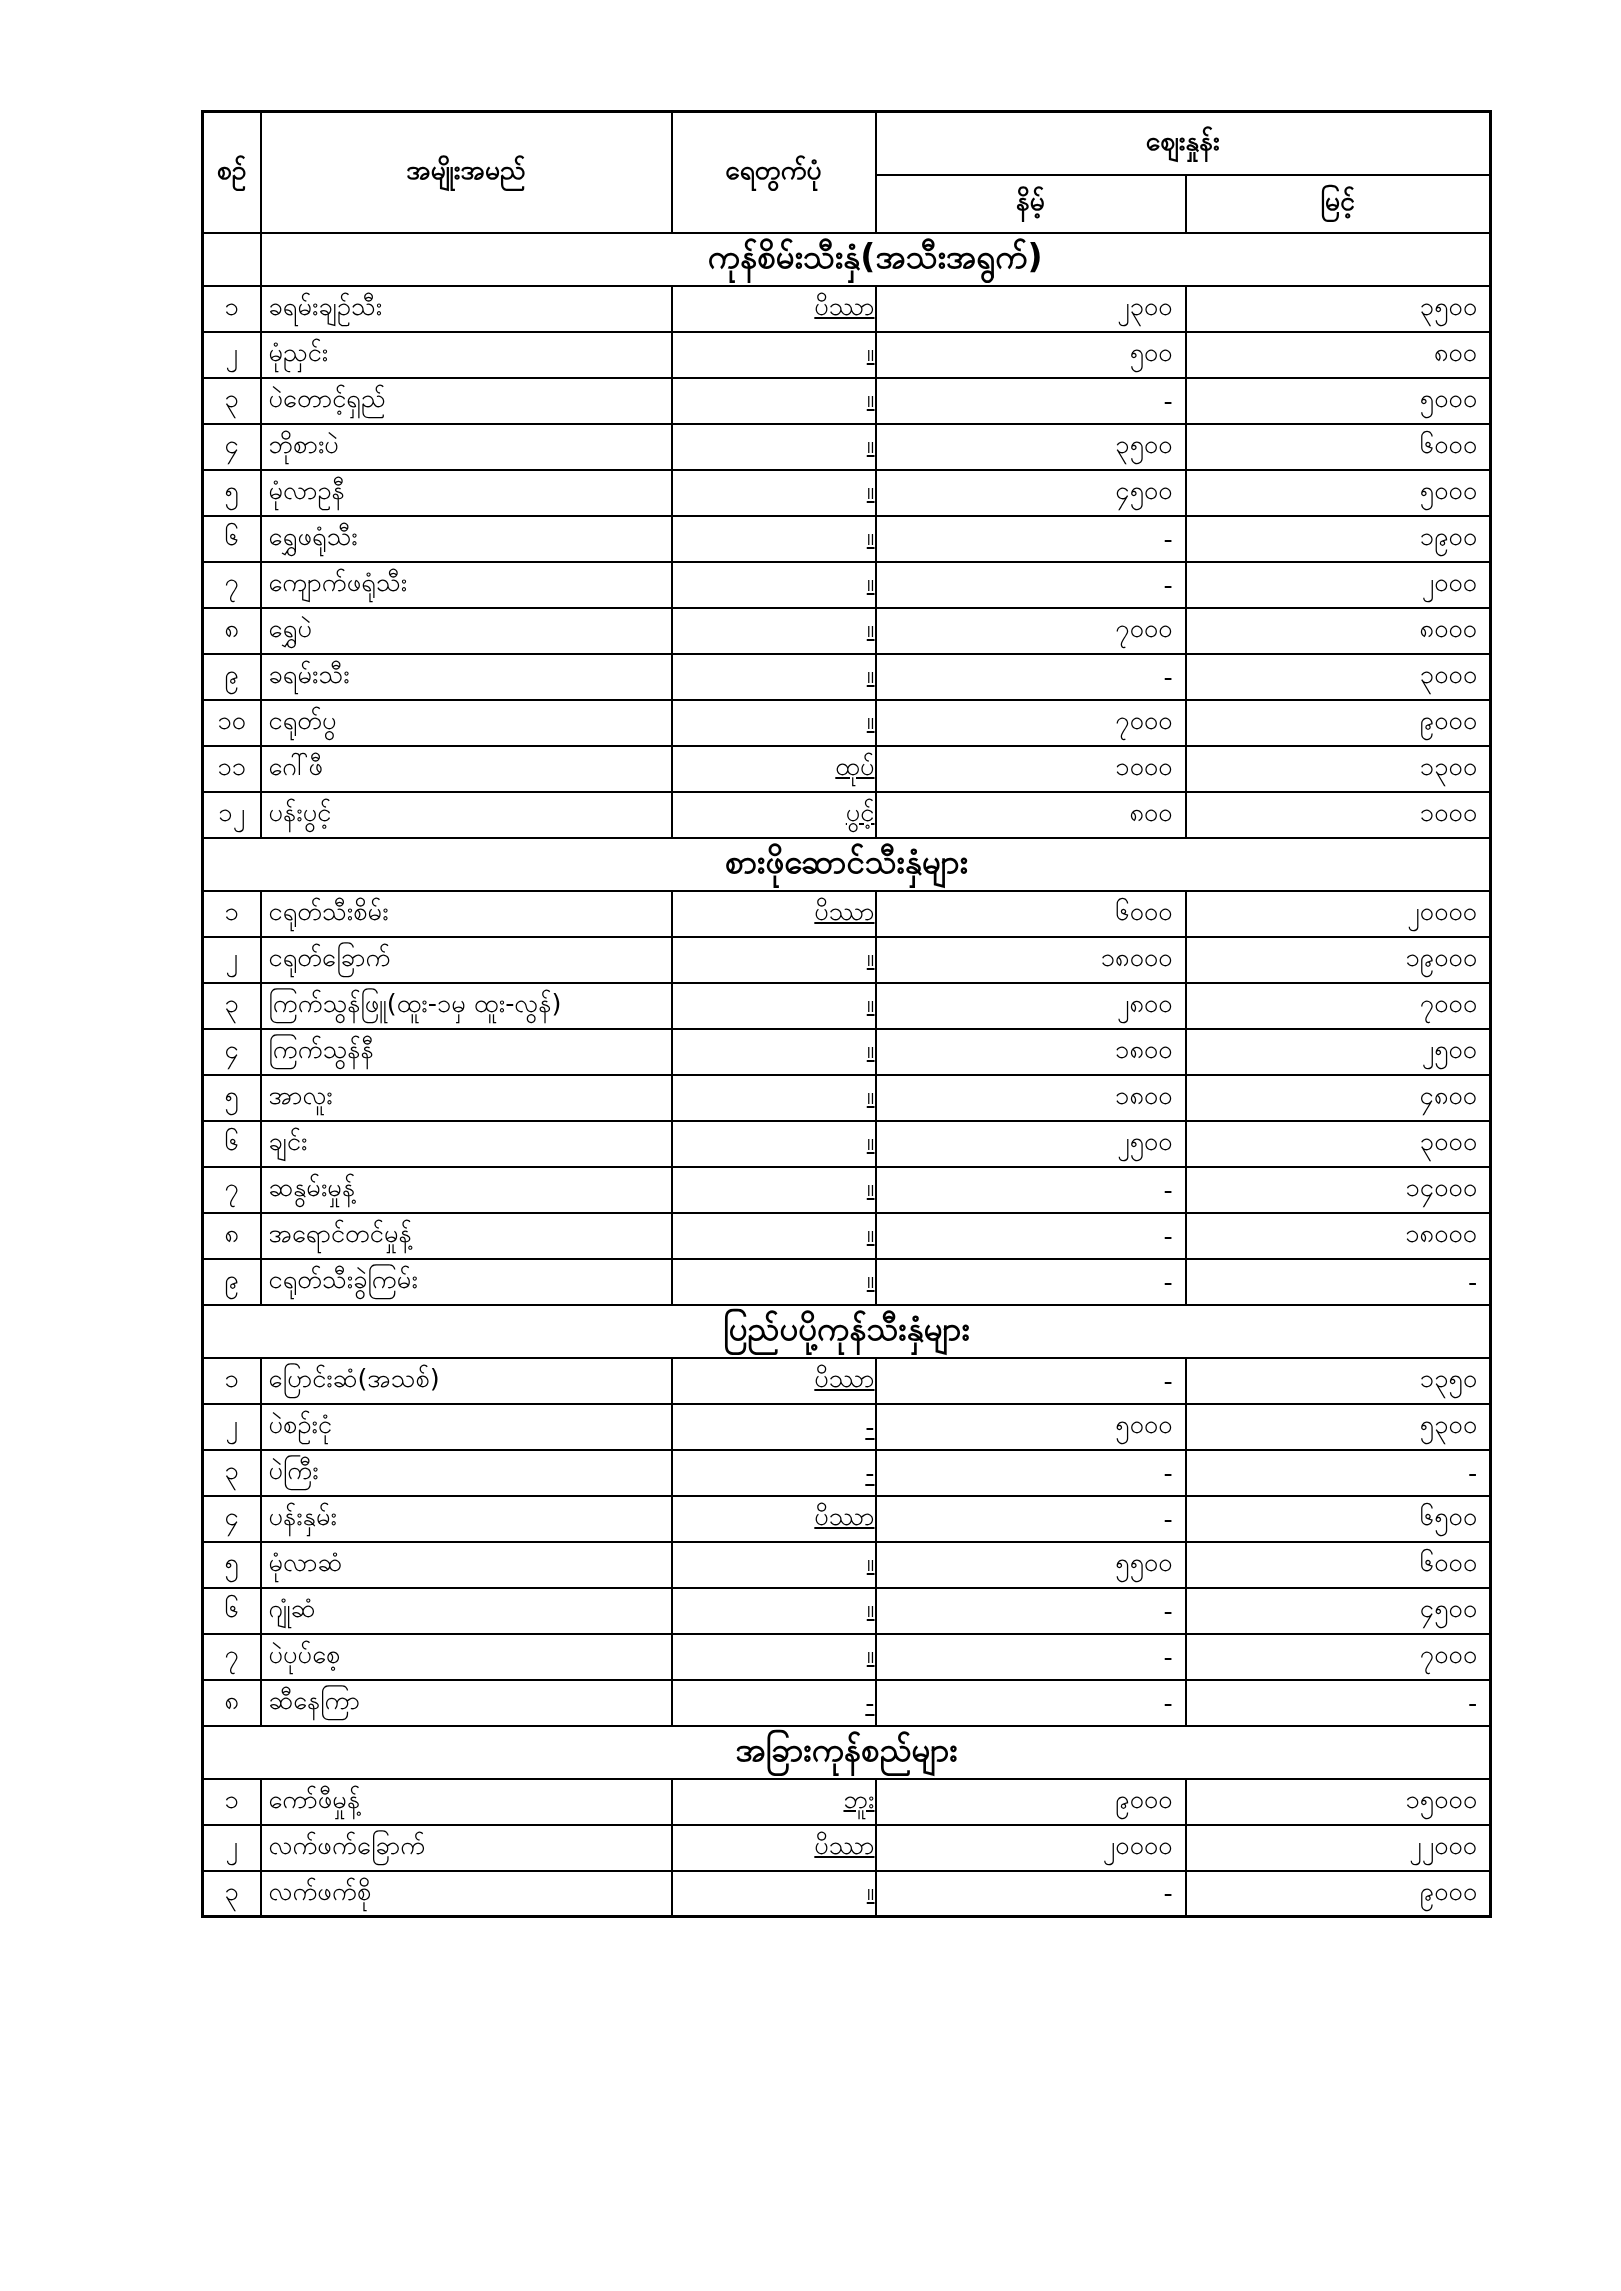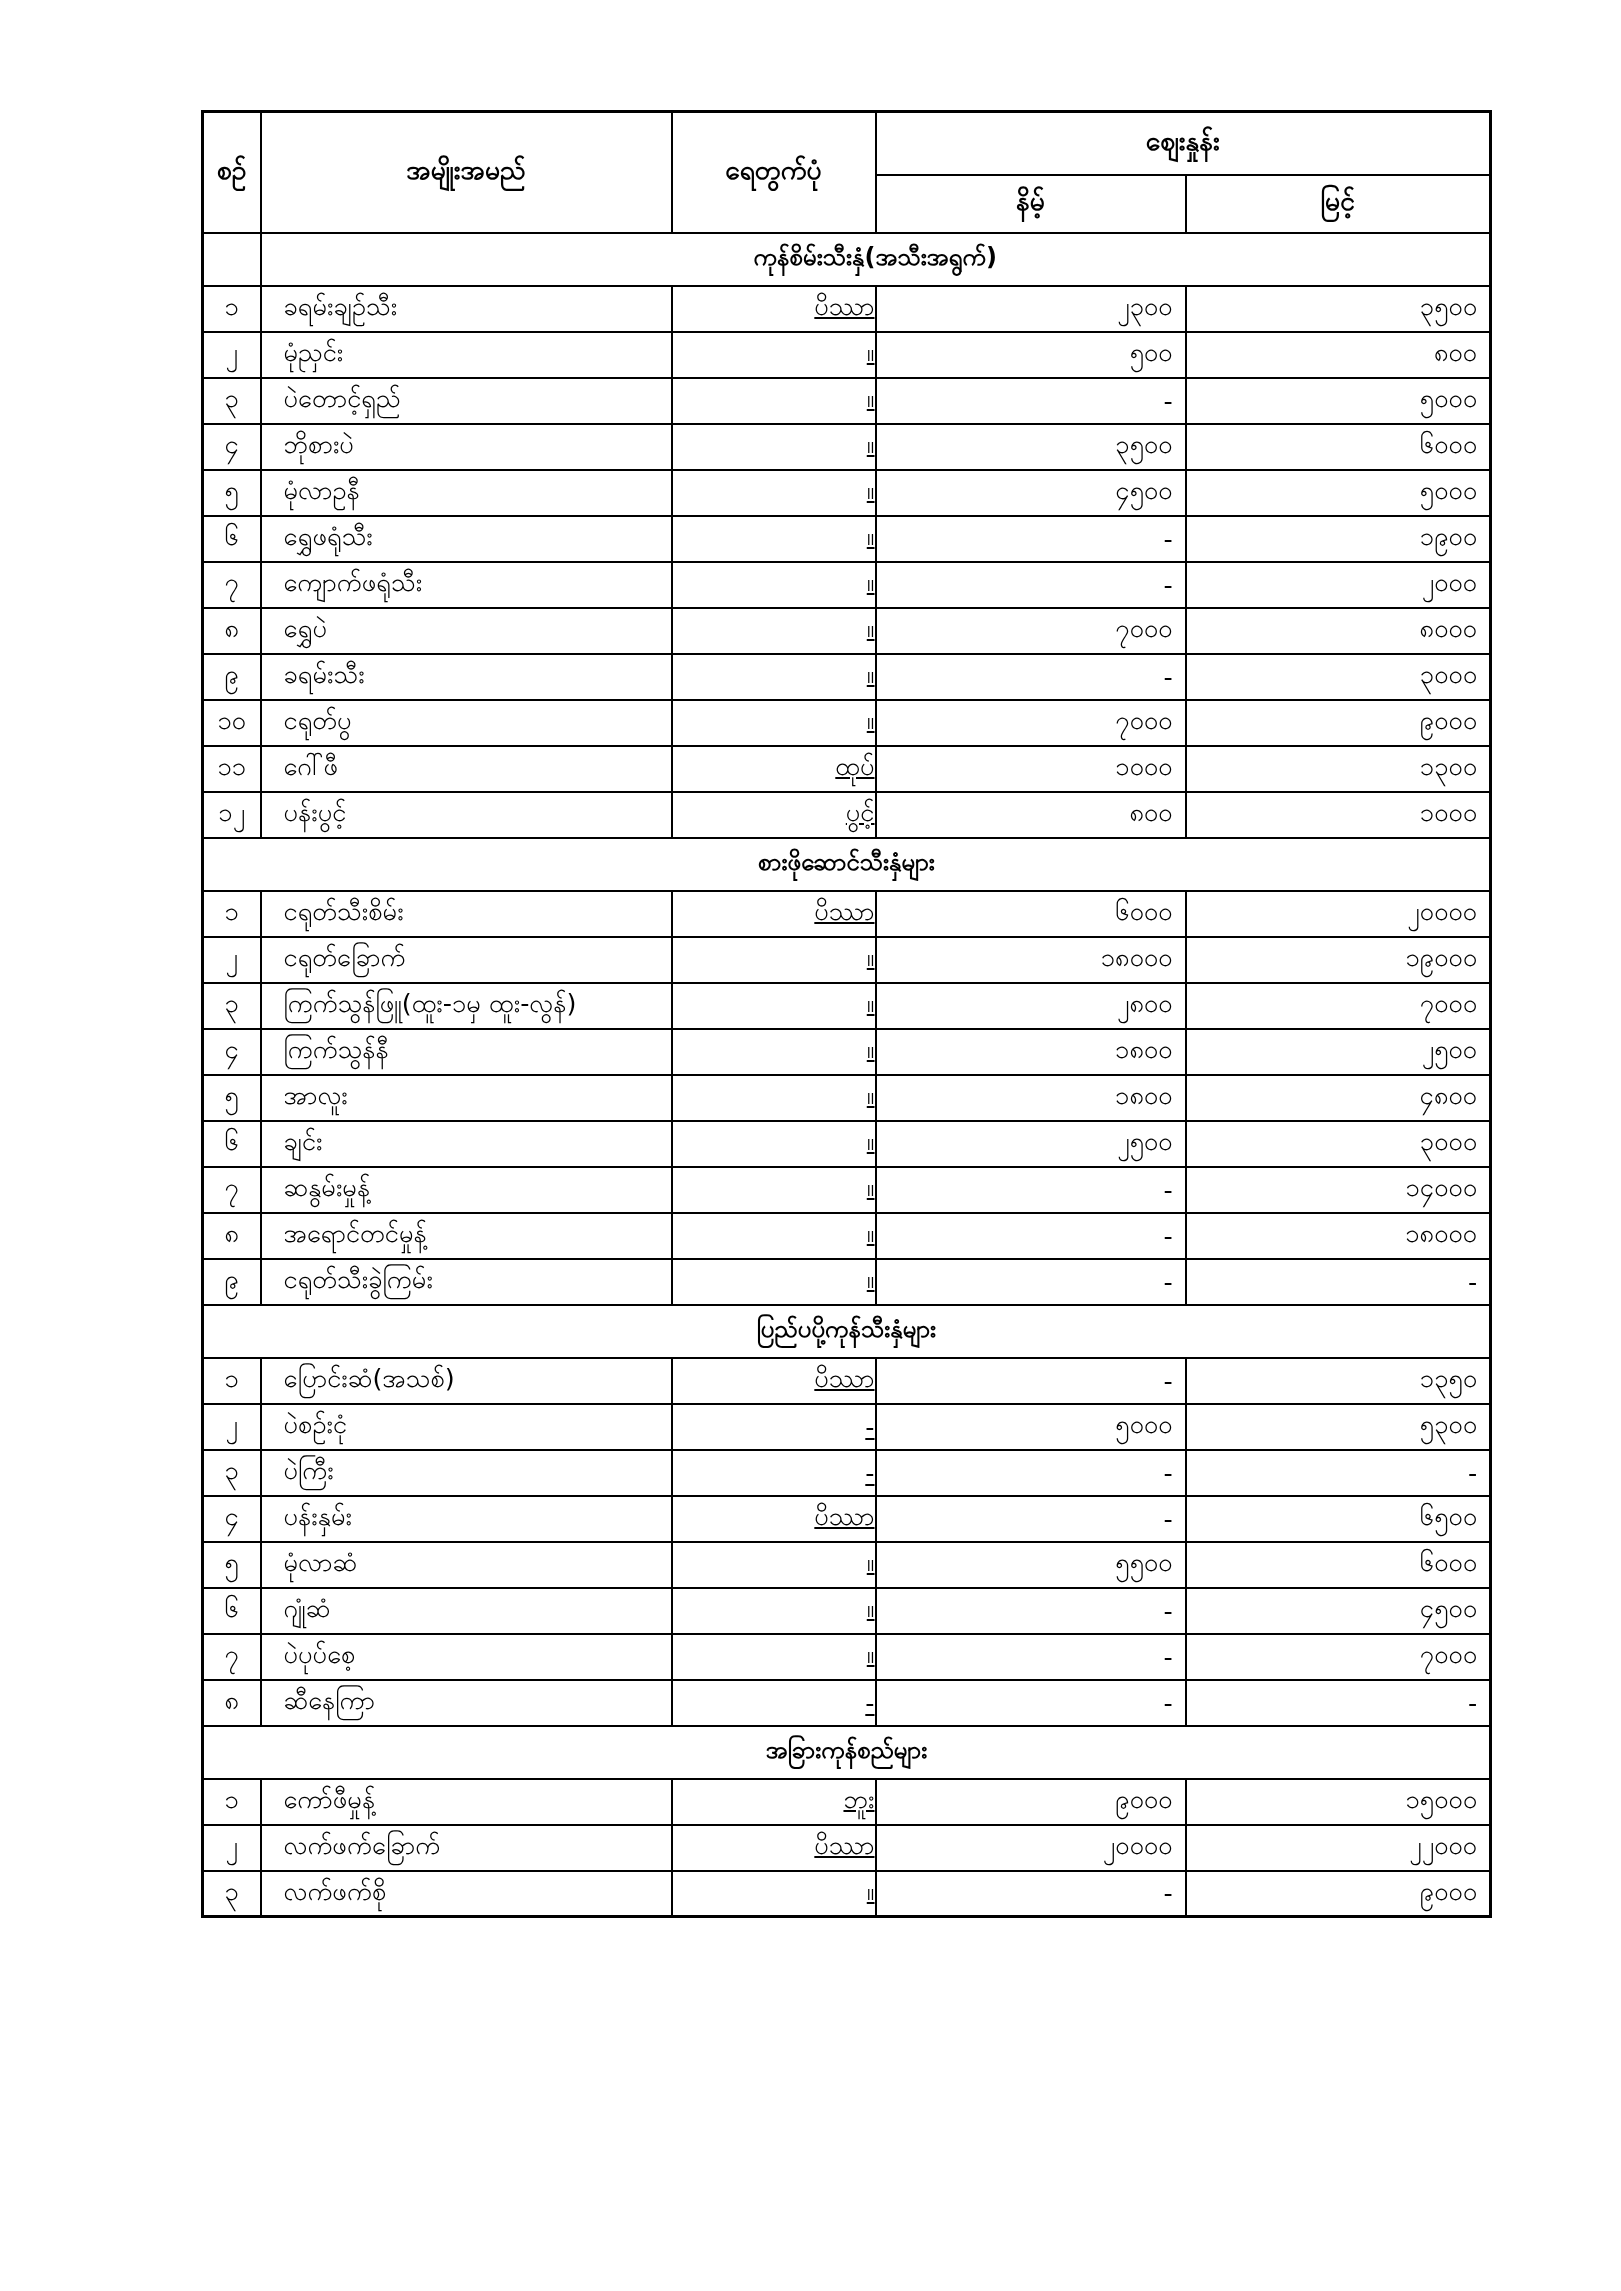--- a/index.html
+++ b/index.html
@@ -47,26 +47,26 @@
     text-align: center;
     font-size: 26.5px;
   }
   .price-table .hrow1 th { height: 63px; }
   .price-table .hrow2 th { height: 58px; }
 
   .price-table tr.section-row td {
     height: 53px;
     text-align: center;
     font-weight: bold;
-    font-size: 24px;
+    font-size: 33px;
   }
   .price-table tr.data-row td { height: 46px; }
 
   .c-no   { text-align: center; }
-  .c-name { text-align: left; padding-left: 22px; }
+  .c-name { text-align: left; padding-left: 7px; }
   .c-unit { text-align: right; text-decoration: underline; }
   .c-num  { text-align: right; padding-right: 11.8px; }
 
   .footer {
     margin-left: 201px;
     margin-top: 19.6px;
     font-size: 26.5px;
     white-space: pre-wrap;
   }
   .footer p { margin-bottom: 27.4px; }

